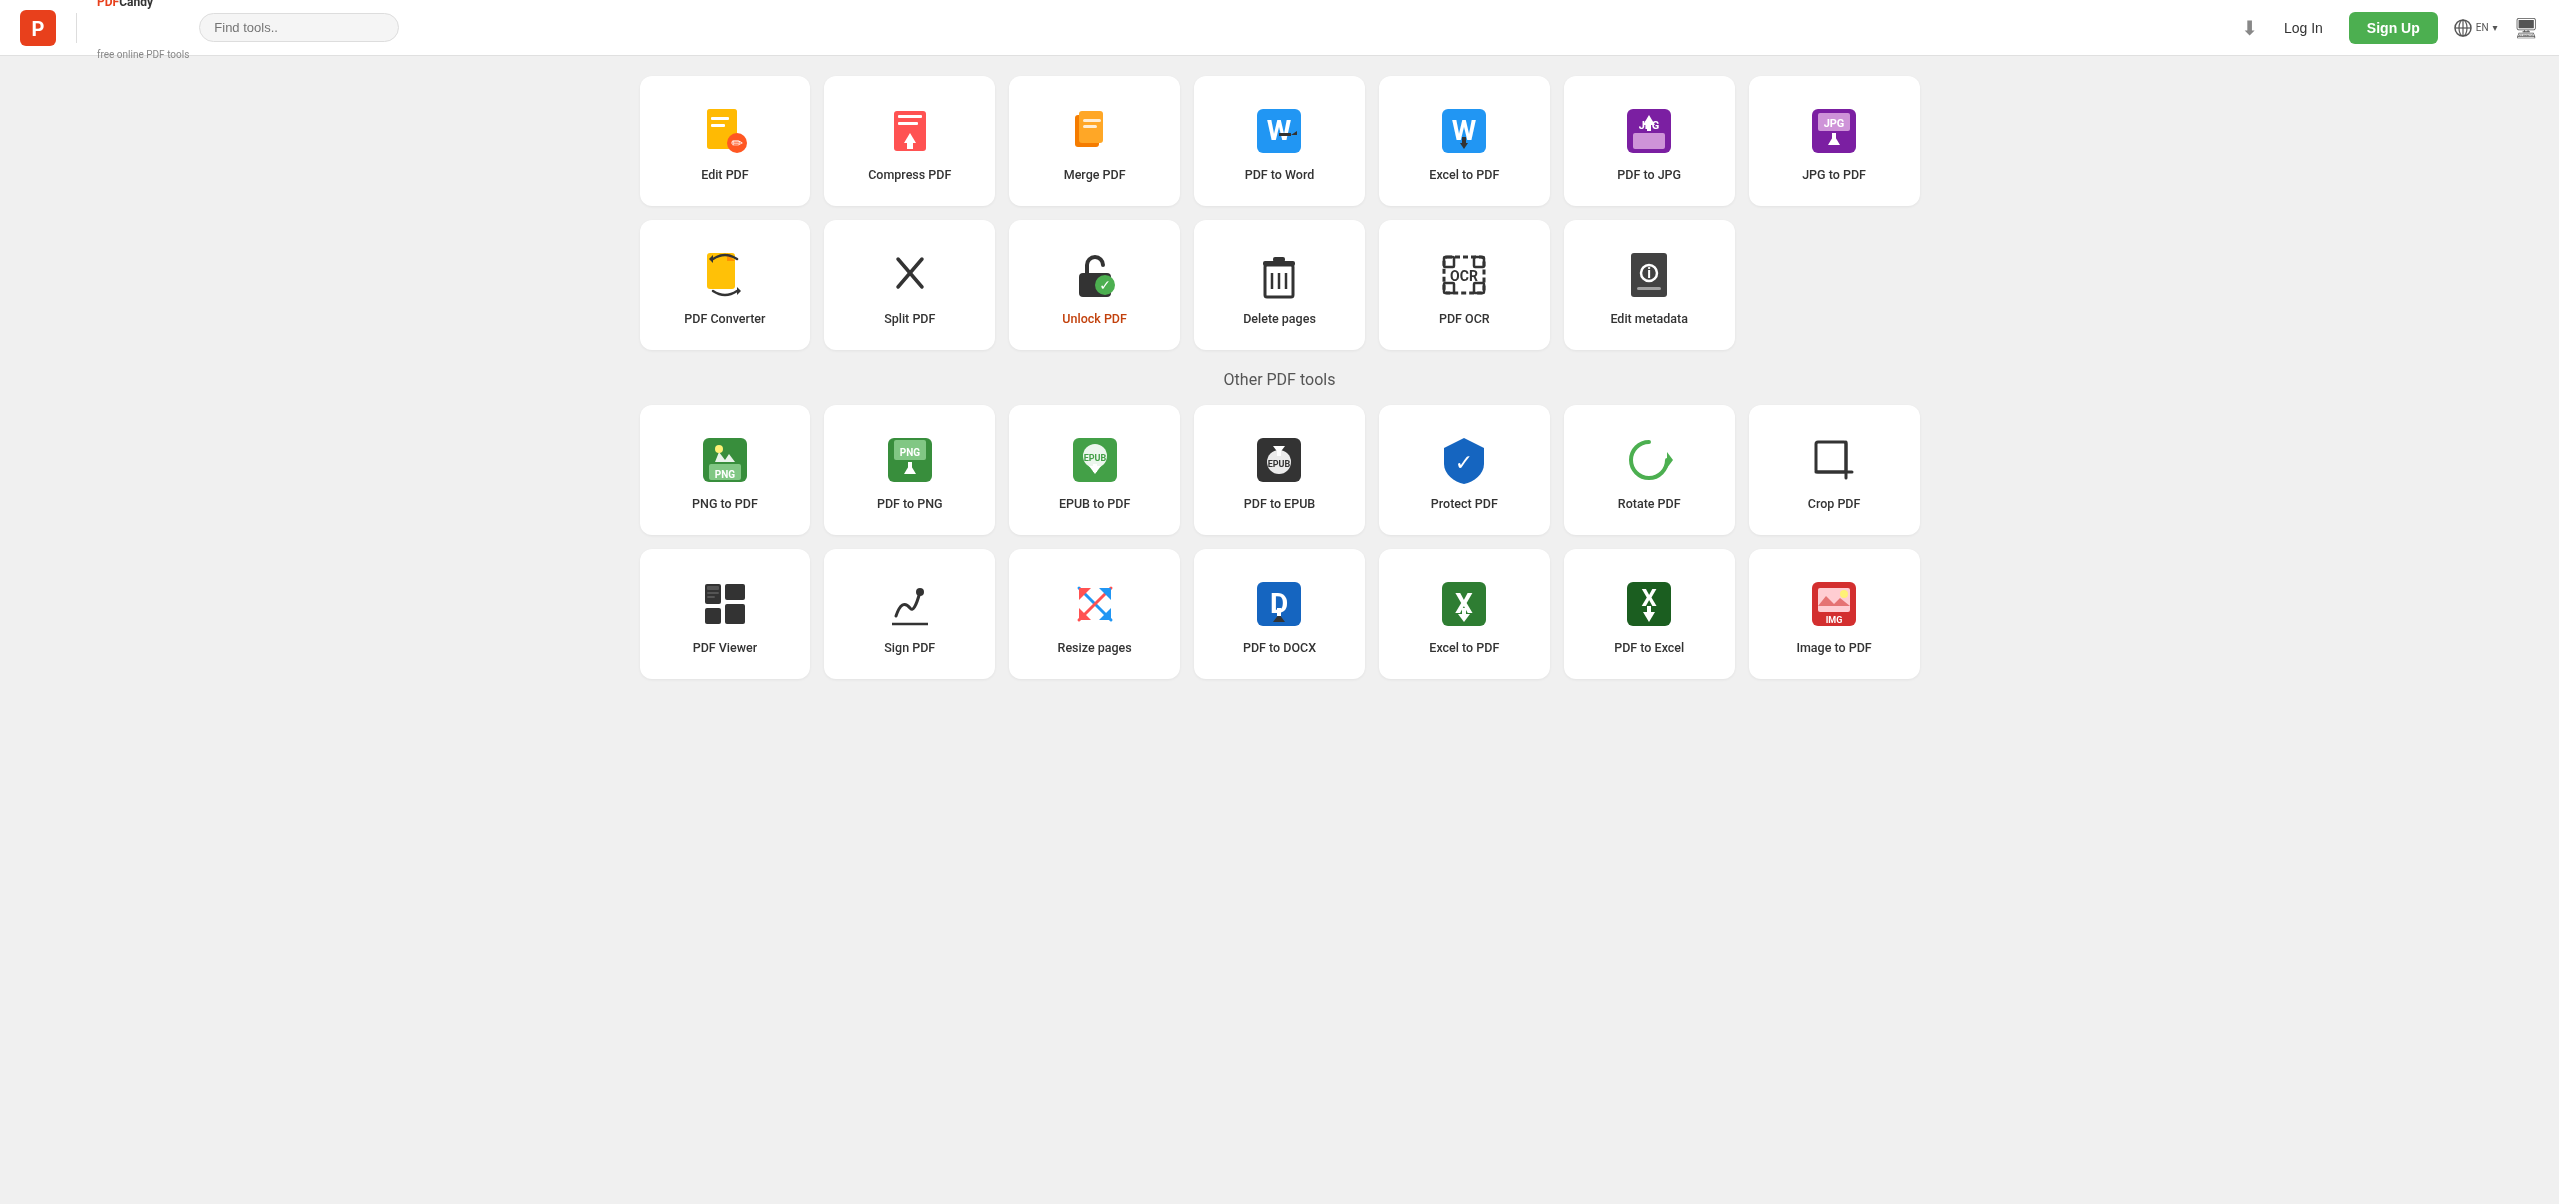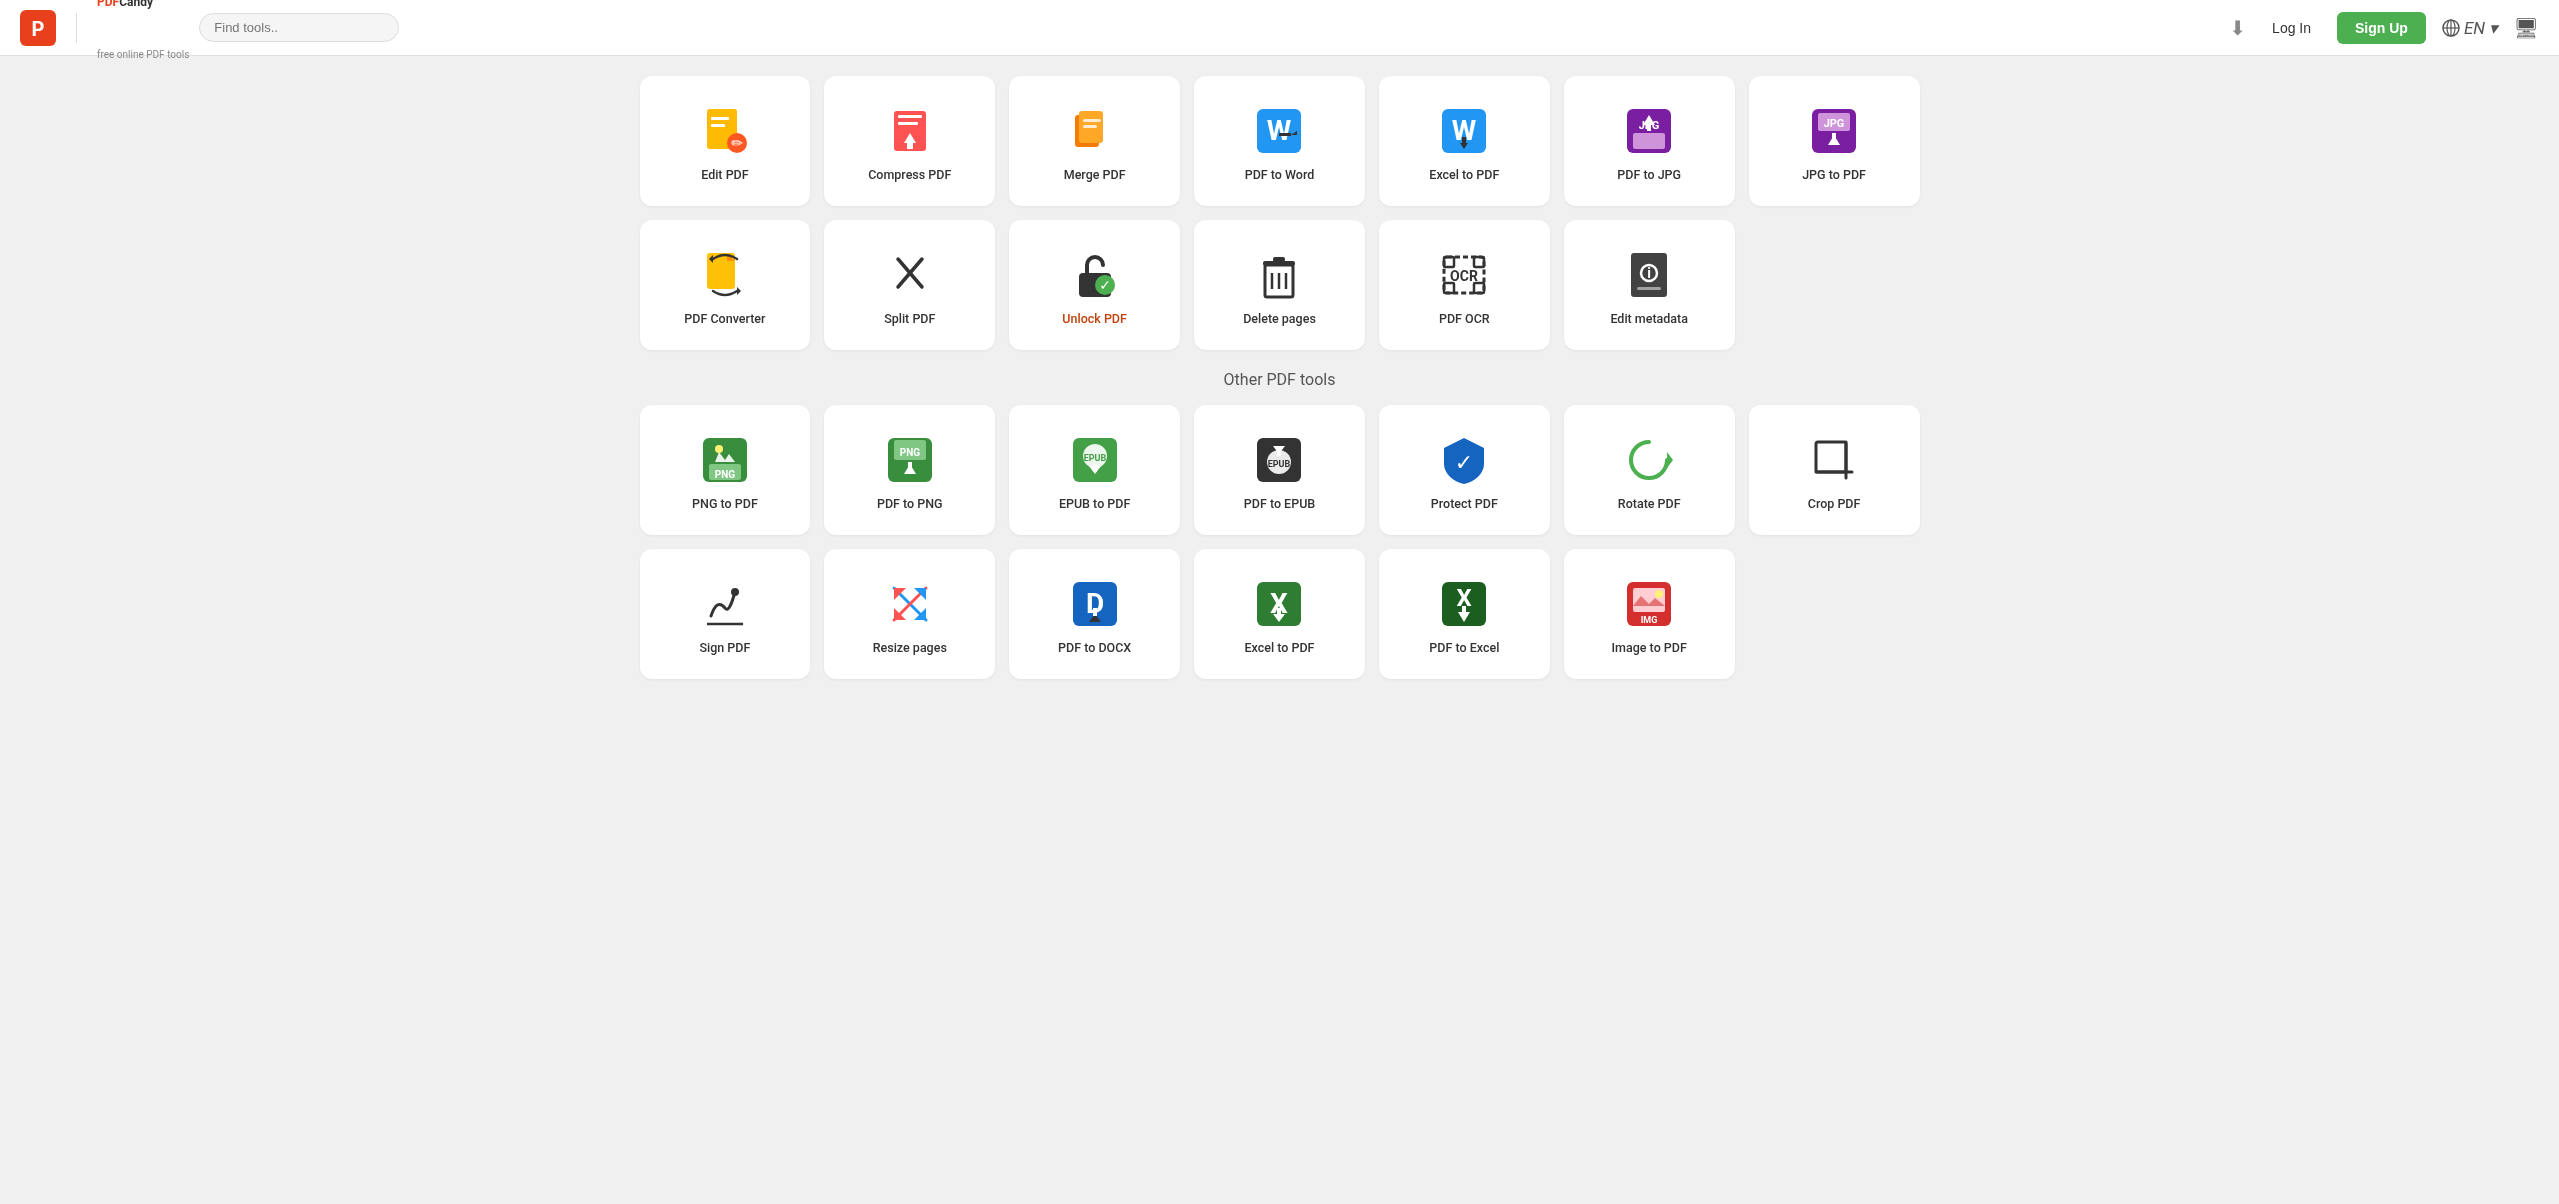--- a/index.html
+++ b/index.html
@@ -97,24 +97,23 @@
       border-radius: 6px;
       padding: 8px 18px;
       font-size: 14px;
       font-weight: 600;
       cursor: pointer;
     }
     .lang-selector {
       display: flex;
       align-items: center;
       gap: 4px;
-      font-size: 17px;
+      font-size: 10px;
       color: #555;
       cursor: pointer;
-      font-style: italic;
     }
     .monitor-icon {
       font-size: 20px;
       color: #555;
       cursor: pointer;
     }
 
     
     .main-content {
       padding: 20px 60px;
@@ -468,20 +467,34 @@
           <line x1="38" y1="8" x2="38" y2="44" stroke="#333" stroke-width="3" stroke-linecap="round"></line>
         </svg>
       </div>
       <span class="tool-label">Crop PDF</span>
     </div>
 
   </div>
 
   <div class="tools-grid">
 
+    <div class="tool-card">
+      <div class="tool-icon">
+        <svg viewBox="0 0 52 52">
+          <rect x="6" y="6" width="16" height="20" rx="2" fill="#333"></rect>
+          <rect x="6" y="30" width="16" height="16" rx="2" fill="#333"></rect>
+          <rect x="26" y="6" width="20" height="16" rx="2" fill="#333"></rect>
+          <rect x="26" y="26" width="20" height="20" rx="2" fill="#333"></rect>
+          <rect x="8" y="8" width="12" height="4" rx="1" fill="#555"></rect>
+          <rect x="8" y="14" width="12" height="2" rx="1" fill="#555"></rect>
+          <rect x="8" y="18" width="8" height="2" rx="1" fill="#555"></rect>
+        </svg>
+      </div>
+      <span class="tool-label">PDF Viewer</span>
+    </div>
 
     <div class="tool-card">
       <div class="tool-icon">
         <svg viewBox="0 0 52 52">
           <path d="M12 38 Q18 20 26 30 Q30 36 36 14" fill="none" stroke="#333" stroke-width="3" stroke-linecap="round"></path>
           <circle cx="36" cy="14" r="4" fill="#333"></circle>
           <line x1="8" y1="46" x2="44" y2="46" stroke="#333" stroke-width="2.5"></line>
         </svg>
       </div>
       <span class="tool-label">Sign PDF</span>

